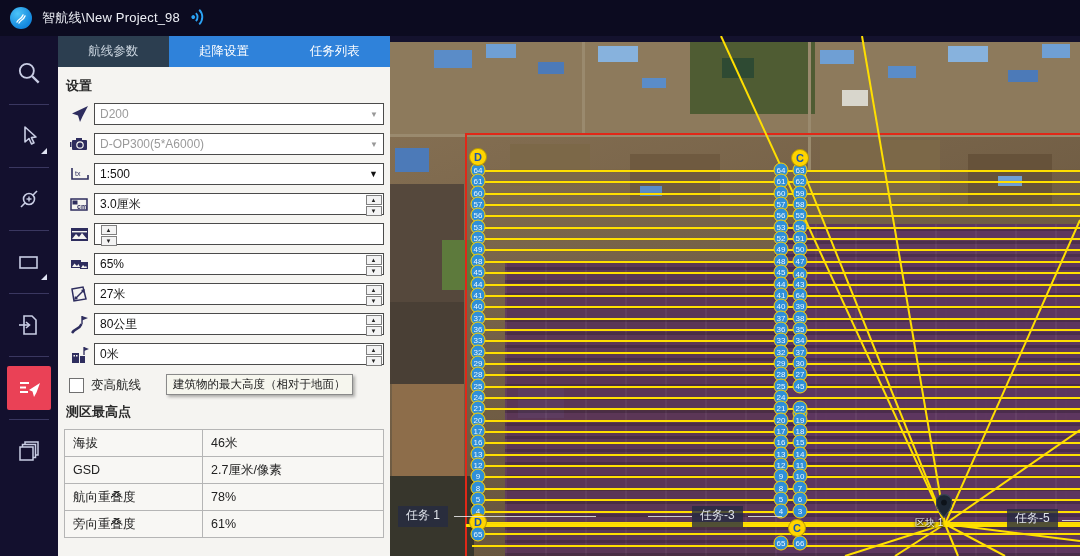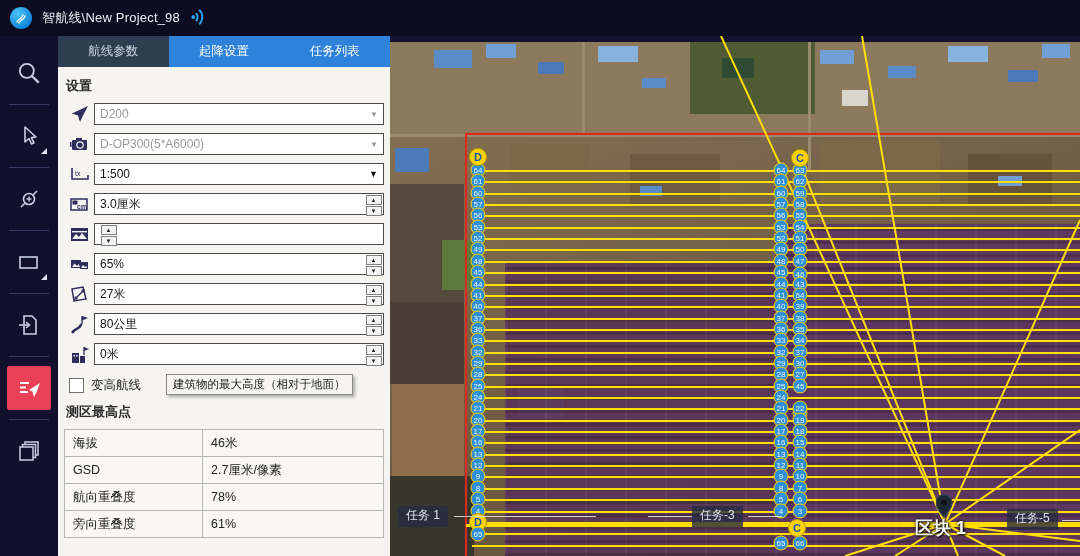--- a/index.html
+++ b/index.html
@@ -44,21 +44,21 @@
   .map{position:relative;width:690px;height:520px;overflow:hidden;background:linear-gradient(160deg,#8a7456,#6d5a42 60%,#5f4e3a);}
   .patch{position:absolute;}
   .tex-res{background-image:repeating-linear-gradient(135deg,rgba(0,0,0,.38) 0 3px,transparent 3px 7px);}
   .tex-field{background-image:repeating-linear-gradient(0deg,rgba(0,0,0,.20) 0 3px,transparent 3px 13px),repeating-linear-gradient(90deg,rgba(255,255,255,.05) 0 2px,transparent 2px 40px);}
   .hline{position:absolute;height:2px;background:#ffdf00;box-shadow:0 0 1px rgba(120,90,0,.6);}
   .redline{position:absolute;background:#e02818;}
   .wp{position:absolute;width:13px;height:13px;border-radius:50%;background:#2f8fd8;border:1px solid #ffd400;color:#eaf7ff;font-size:8px;line-height:13px;text-align:center;transform:translate(-50%,-50%);box-sizing:content-box;}
   .wp.letter{width:16px;height:16px;background:#ffd400;border:1px solid #b89a00;color:#1a55b0;font-weight:bold;font-size:11px;line-height:16px;}
   .tasklabel{position:absolute;background:rgba(38,44,66,.8);color:#dfe3ea;font-size:12px;padding:1px 8px 3px 8px;white-space:nowrap;}
   .leader{position:absolute;height:1px;background:#e0e0e0;opacity:.9;}
-  .blocklabel{position:absolute;color:#f4f4f4;font-size:18px;font-weight:bold;text-shadow:0 0 3px #000,1px 1px 2px #000;white-space:nowrap;}
+  .blocklabel{position:absolute;color:#f4f4f4;font-size:10px;font-weight:normal;text-shadow:0 0 3px #000,1px 1px 2px #000;white-space:nowrap;}
   svg.overlay{position:absolute;left:0;top:0;}
 </style>
 </head>
 <body>
 
 <div class="titlebar">
   <div class="appicon">
     <svg width="14" height="14" viewBox="0 0 14 14">
         <path d="M3 11 C5 7 7 9 9 4 M5 12 C7 8 9 10 11 5" stroke="#fff" stroke-width="1.4" fill="none" stroke-linecap="round"></path>
       </svg>

